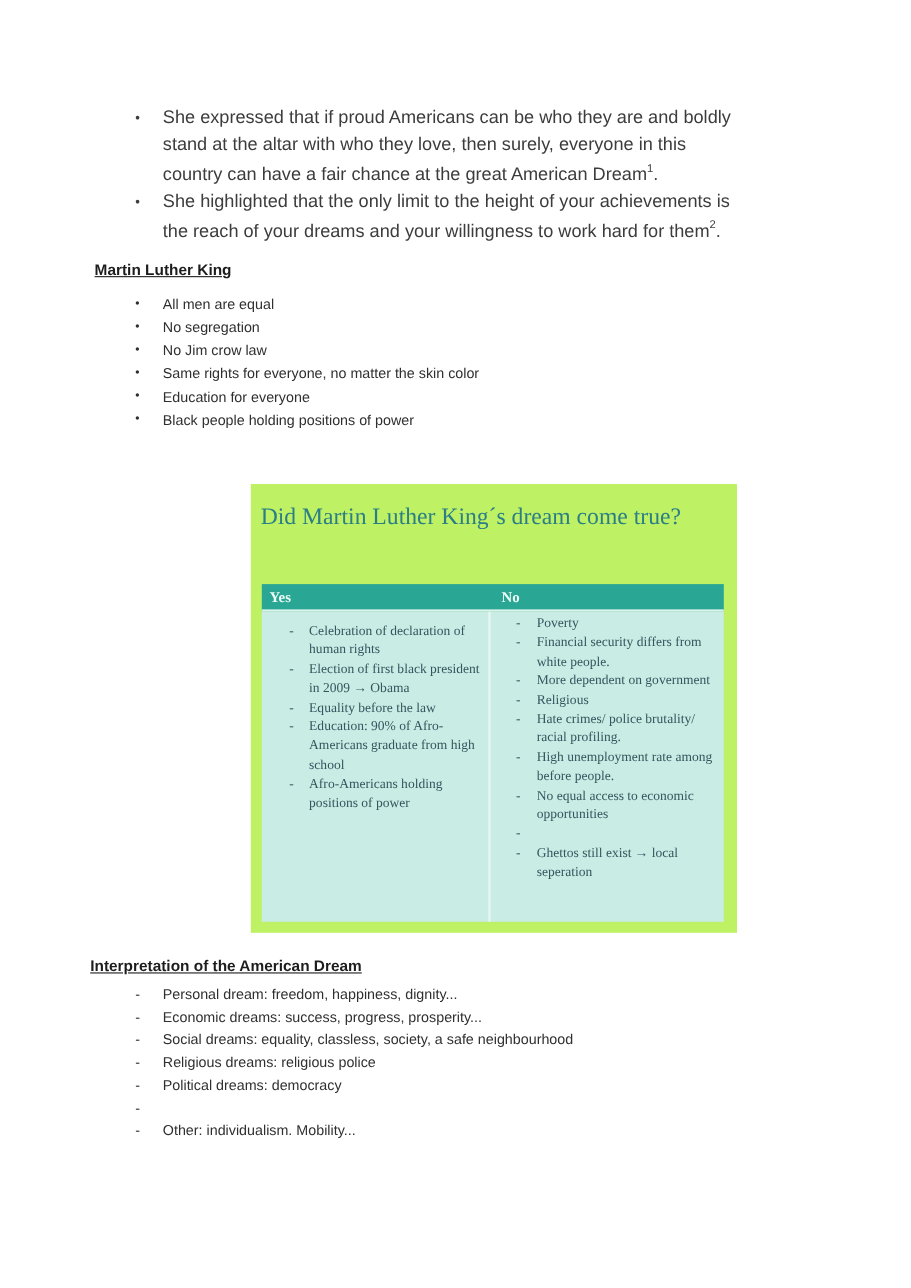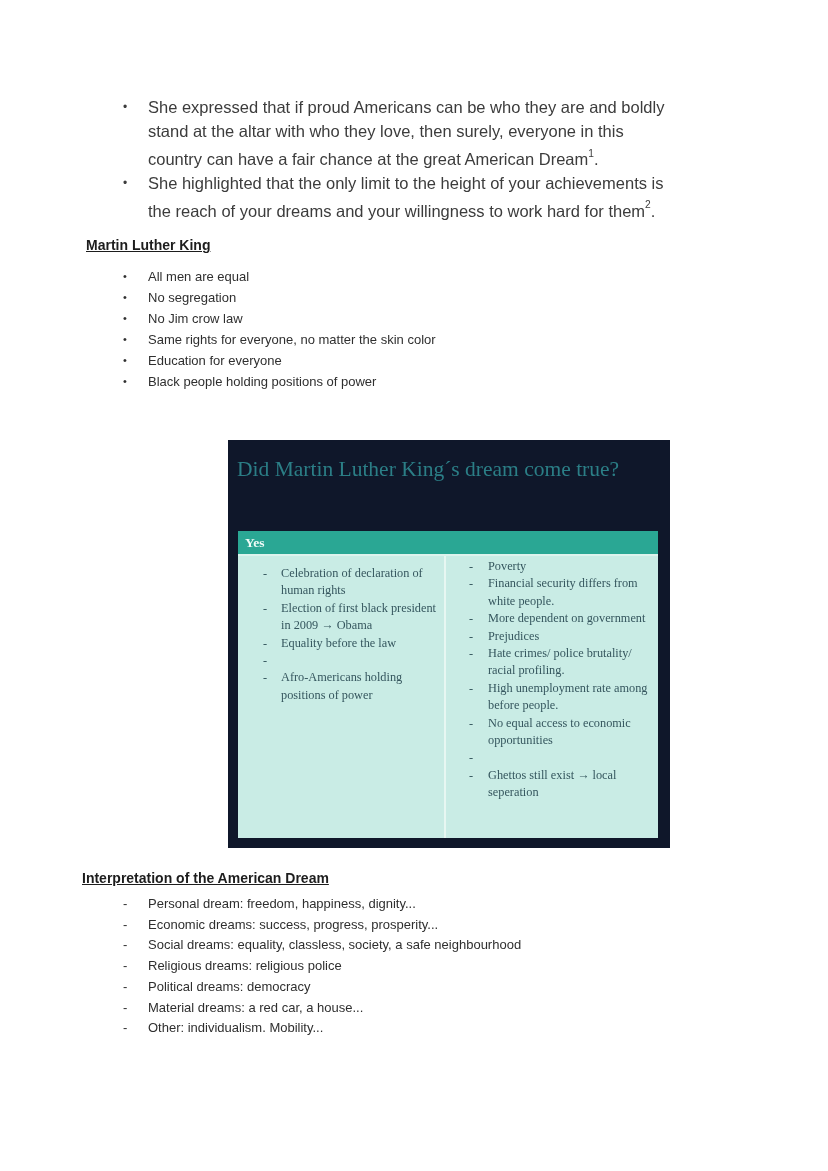--- a/index.html
+++ b/index.html
@@ -42,21 +42,21 @@
   .mlk-list .marker { flex: 0 0 25px; font-size: 11px; line-height: 21px; }
 
   
   .interp-list {
     position: absolute; left: 123px; top: 894px;
     font-size: 13px; line-height: 20.7px; color: #2f2f2f;
   }
   .interp-list .marker { flex: 0 0 25px; line-height: 20.7px; }
 
   
-  .figure { position: absolute; left: 228px; top: 440px; width: 442px; height: 408px; background: #0f172a; }
+  .figure { position: absolute; left: 228px; top: 440px; width: 442px; height: 408px; background: #bef264; }
   .fig-title {
     position: absolute; left: 9px; top: 16px;
     font-family: "Liberation Serif", "DejaVu Serif", serif;
     font-size: 21.5px; line-height: 26px; color: #2b7e86; white-space: nowrap;
   }
   .tbl {
     position: absolute; left: 10px; top: 91px; width: 420px;
     font-family: "Liberation Serif", "DejaVu Serif", serif;
   }
   .tbl-head { display: flex; height: 23px; background: #2aa794; border-bottom: 2px solid #ddf3ed; }
@@ -133,20 +133,21 @@
         </div>
       </div>
     </div>
 
   <div class="figure">
     <div class="fig-title" style="color: rgb(43, 126, 134);">Did Martin Luther King´s dream come true?</div>
 
     <div class="tbl">
       <div class="tbl-head" style="background: rgb(42, 167, 148);">
         <div class="th th-yes" style="color: rgb(239, 251, 247);">Yes</div>
+        <div class="th th-no" style="color: rgb(239, 251, 247);">No</div>
       </div>
       <div class="tbl-body" style="background: rgb(201, 236, 229);">
         <div class="col col-yes" id="col-yes" style="border-right-color: rgb(231, 247, 242); color: rgb(53, 86, 94);">
             <div class="row">
               <span class="marker">-</span>
               <div class="txt">
                 <div class="line">Celebration of declaration of</div>
                 <div class="line">human rights</div>
               </div>
             </div>
@@ -158,20 +159,25 @@
               </div>
             </div>
             <div class="row">
               <span class="marker">-</span>
               <div class="txt">
                 <div class="line">Equality before the law</div>
               </div>
             </div>
             <div class="row">
               <span class="marker">-</span>
+              <div class="txt">
+                <div class="line">Education: 90% of Afro-</div>
+                <div class="line">Americans graduate from high</div>
+                <div class="line">school</div>
+              </div>
             </div>
             <div class="row">
               <span class="marker">-</span>
               <div class="txt">
                 <div class="line">Afro-Americans holding</div>
                 <div class="line">positions of power</div>
               </div>
             </div>
           </div>
         <div class="col col-no" id="col-no" style="color: rgb(53, 86, 94);">
@@ -190,21 +196,21 @@
             </div>
             <div class="row">
               <span class="marker">-</span>
               <div class="txt">
                 <div class="line">More dependent on government</div>
               </div>
             </div>
             <div class="row">
               <span class="marker">-</span>
               <div class="txt">
-                <div class="line">Prejudices</div>
+                <div class="line">Religious</div>
               </div>
             </div>
             <div class="row">
               <span class="marker">-</span>
               <div class="txt">
                 <div class="line">Hate crimes/ police brutality/</div>
                 <div class="line">racial profiling.</div>
               </div>
             </div>
             <div class="row">
@@ -264,23 +270,20 @@
         </div>
       </div>
       <div class="row">
         <span class="marker">-</span>
         <div class="txt">
           <div class="line">Political dreams: democracy</div>
         </div>
       </div>
       <div class="row">
         <span class="marker">-</span>
-        <div class="txt">
-          <div class="line">Material dreams: a red car, a house...</div>
-        </div>
       </div>
       <div class="row">
         <span class="marker">-</span>
         <div class="txt">
           <div class="line">Other: individualism. Mobility...</div>
         </div>
       </div>
     </div>
 
 </div>

